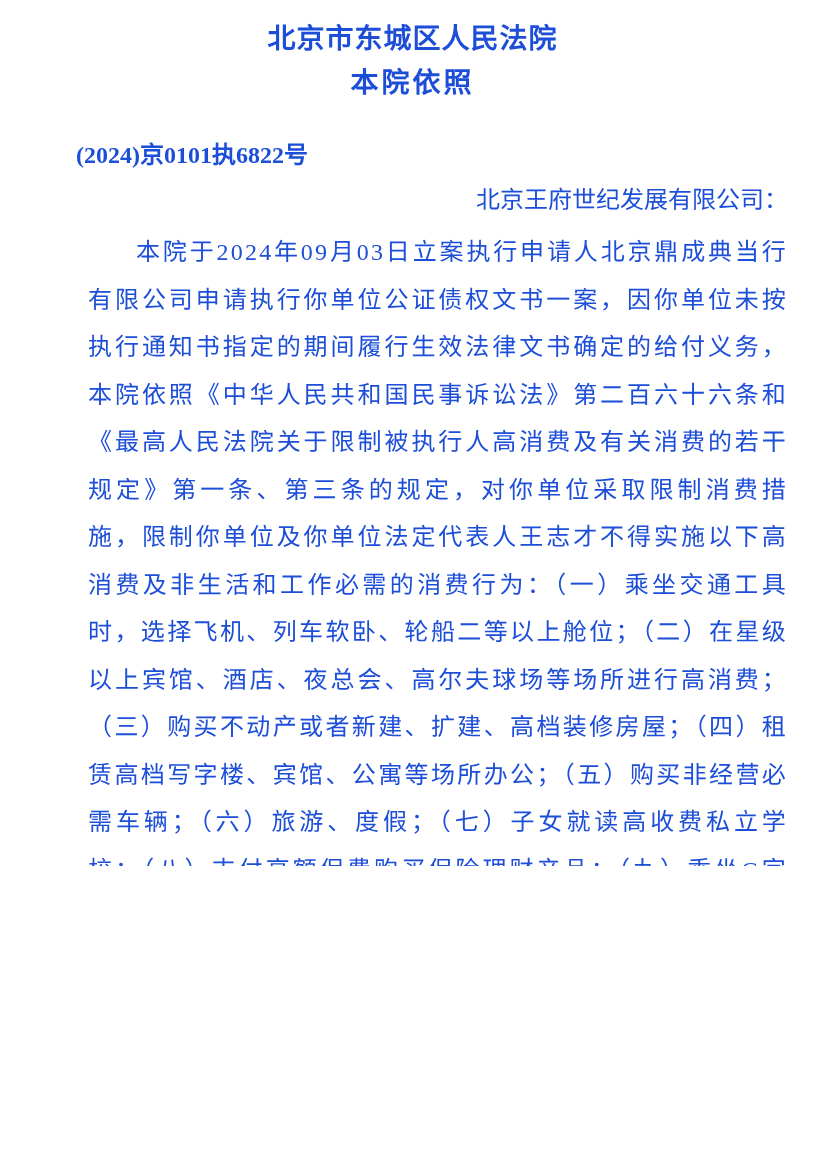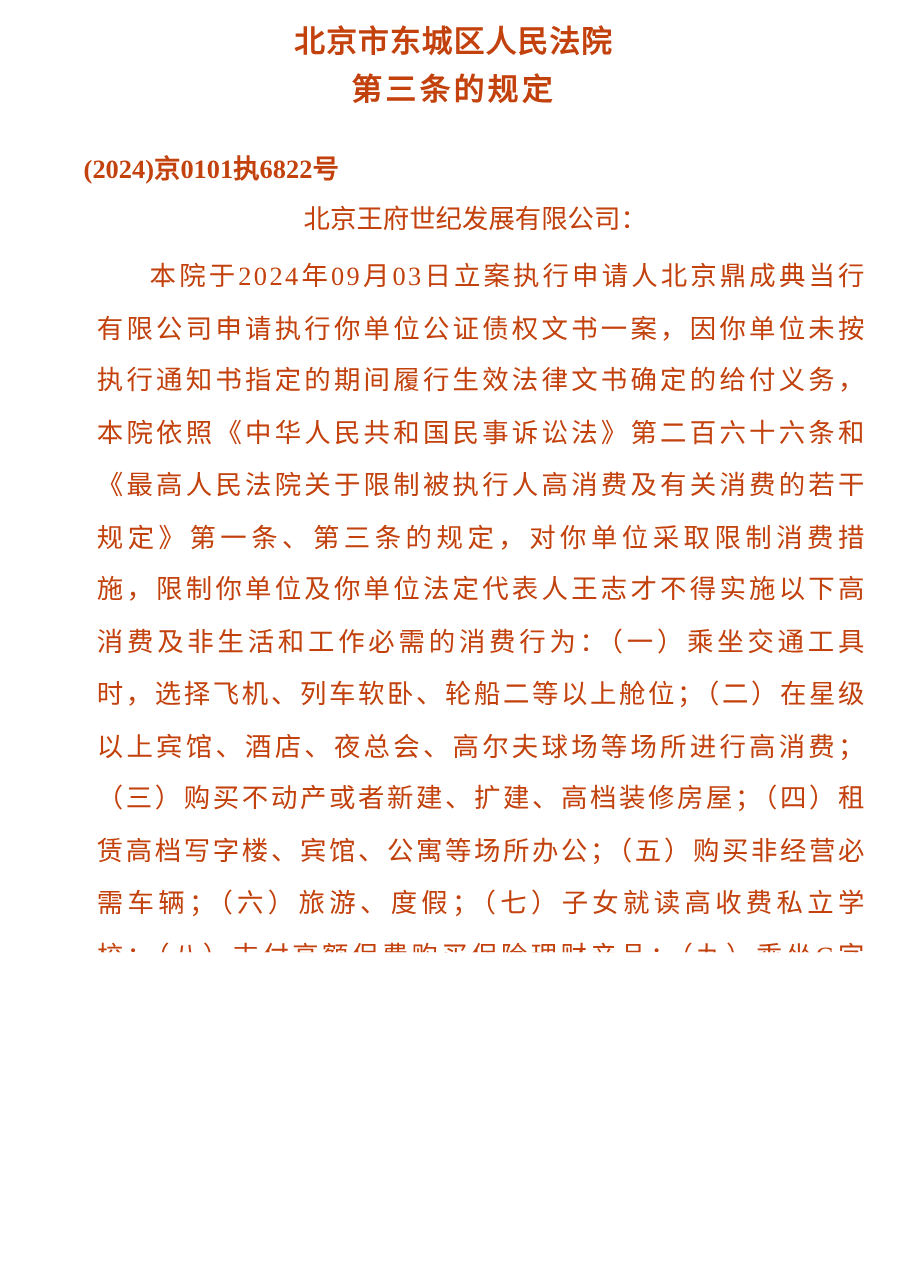--- a/index.html
+++ b/index.html
@@ -7,21 +7,21 @@
     padding: 0;
     background: #ffffff;
   }
   .page {
     position: relative;
     width: 825px;
     height: 866px;
     box-sizing: border-box;
     padding: 22px 37px 0 76px;
     background: #ffffff;
-    color: #c2410c;
+    color: #1d4ed8;
     font-family: "Liberation Serif", "DejaVu Serif", serif;
     overflow: hidden;
   }
   .doc-header {
     
     margin-left: -76px;
     margin-right: -37px;
     text-align: center;
   }
   .court-name {
@@ -43,39 +43,39 @@
     font-size: 24px;
     line-height: 30px;
     text-align: left;
     padding-right: 52px;
     font-weight: bold;
   }
   .addressee {
     margin-top: 15px;
     font-size: 24px;
     line-height: 30px;
-    text-align: center;
+    text-align: right;
   }
   .body-text {
     margin: 14px 0 0 12px;
     font-size: 24px;
     line-height: 47.5px;
     letter-spacing: 2.2px;
     text-align: justify;
     text-justify: inter-ideograph;
     text-indent: 48px;
   }
 </style>
 </head>
 <body>
 
 <div class="page">
   <header class="doc-header">
     <h1 class="court-name">北京市东城区人民法院</h1>
-    <h2 class="doc-title">第三条的规定</h2>
+    <h2 class="doc-title">本院依照</h2>
   </header>
 
   <div class="case-number">(2024)京0101执6822号</div>
 
   <div class="addressee">北京王府世纪发展有限公司：</div>
 
   <p class="body-text">本院于2024年09月03日立案执行申请人北京鼎成典当行有限公司申请执行你单位公证债权文书一案，因你单位未按执行通知书指定的期间履行生效法律文书确定的给付义务，本院依照《中华人民共和国民事诉讼法》第二百六十六条和《最高人民法院关于限制被执行人高消费及有关消费的若干规定》第一条、第三条的规定，对你单位采取限制消费措施，限制你单位及你单位法定代表人王志才不得实施以下高消费及非生活和工作必需的消费行为：（一）乘坐交通工具时，选择飞机、列车软卧、轮船二等以上舱位；（二）在星级以上宾馆、酒店、夜总会、高尔夫球场等场所进行高消费；（三）购买不动产或者新建、扩建、高档装修房屋；（四）租赁高档写字楼、宾馆、公寓等场所办公；（五）购买非经营必需车辆；（六）旅游、度假；（七）子女就读高收费私立学校；（八）支付高额保费购买保险理财产品；（九）乘坐G字头动车组列车全部座位、其他动车组列车一等以上座位等其他非生活和工作必需的消费行为。如你单位（法定代表人、主要负责人、影响债务履行的直接责任人员、实际控制人）因私消费以个人财产实施前述行为的，可以向本院提出申请。如你单位因经营必需而进行前述禁止的消费活动的，应当向本院提出申请，获批准后方可进行。</p>
 </div>
 
 </body></html>

